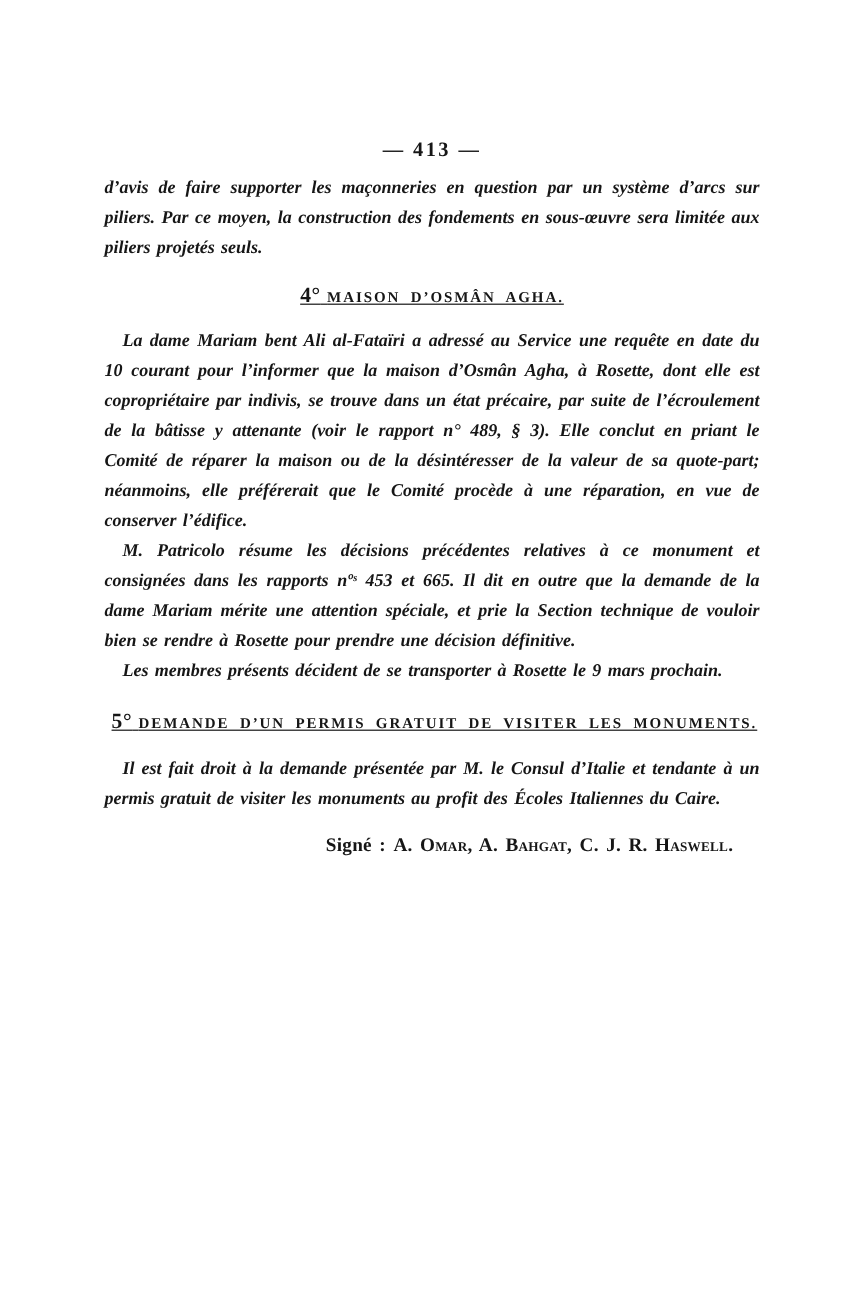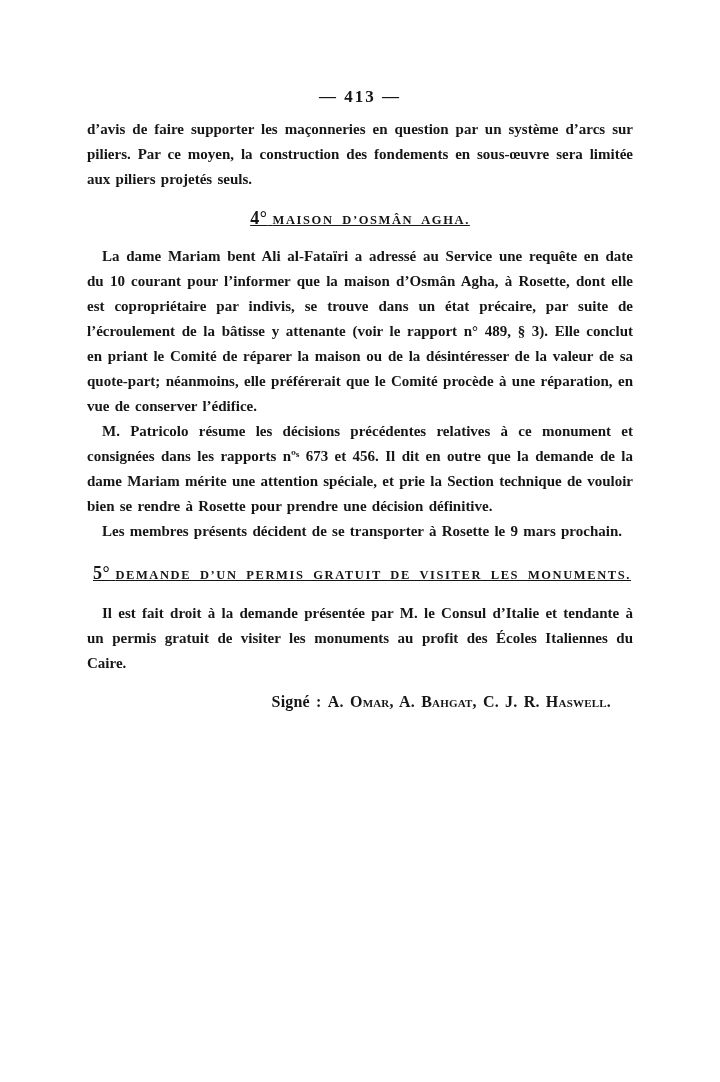--- a/index.html
+++ b/index.html
@@ -11,21 +11,21 @@
     width: 720px;
     height: 1082px;
     font-family: "Liberation Serif", "DejaVu Serif", serif;
     color: #161616;
     overflow: hidden;
   }
   .page {
     box-sizing: border-box;
     width: 720px;
     height: 1082px;
-    padding-top: 84px;
+    padding-top: 112px;
     background: #ffffff;
   }
   .page-number {
     text-align: center;
     font-size: 17px;
     font-weight: bold;
     letter-spacing: 2px;
     line-height: 25px;
     margin-bottom: 8px;
   }
@@ -33,20 +33,21 @@
     width: 546px;
     margin: 0 auto;
     font-size: 15px;
     font-weight: bold;
     line-height: 25px;
     text-align: justify;
     word-spacing: 1.5px;
   }
   .text-block p {
     margin: 0;
+    font-style: italic;
   }
   .text-block p.indent {
     text-indent: 15px;
   }
   .heading {
     text-align: center;
     line-height: 24px;
     margin: 14px 0 12px 0;
     font-weight: bold;
     white-space: nowrap;
@@ -90,21 +91,21 @@
     <p>d’avis de faire supporter les maçonneries en question par un système d’arcs sur piliers. Par ce moyen, la construction des fondements en sous-œuvre sera limitée aux piliers projetés seuls.</p>
 
 
     <div class="heading">
       <span class="hnum">4°</span>
       <span class="htitle">MAISON D’OSMÂN AGHA.</span>
     </div>
 
     <p class="indent">La dame Mariam bent Ali al-Fataïri a adressé au Service une requête en date du 10 courant pour l’informer que la maison d’Osmân Agha, à Rosette, dont elle est copropriétaire par indivis, se trouve dans un état précaire, par suite de l’écroulement de la bâtisse y attenante (voir le rapport n° 489, § 3). Elle conclut en priant le Comité de réparer la maison ou de la désintéresser de la valeur de sa quote-part; néanmoins, elle préférerait que le Comité procède à une réparation, en vue de conserver l’édifice.</p>
 
-    <p class="indent">M. Patricolo résume les décisions précédentes relatives à ce monument et consignées dans les rapports nºˢ 673 et 456. Il dit en outre que la demande de la dame Mariam mérite une attention spéciale, et prie la Section technique de vouloir bien se rendre à Rosette pour prendre une décision définitive.</p>
+    <p class="indent">M. Patricolo résume les décisions précédentes relatives à ce monument et consignées dans les rapports nºˢ 453 et 665. Il dit en outre que la demande de la dame Mariam mérite une attention spéciale, et prie la Section technique de vouloir bien se rendre à Rosette pour prendre une décision définitive.</p>
 
     <p class="indent">Les membres présents décident de se transporter à Rosette le 9 mars prochain.</p>
 
     <div class="heading h5">
       <span class="hnum">5°</span>
       <span class="htitle">DEMANDE D’UN PERMIS GRATUIT DE VISITER LES MONUMENTS.</span>
     </div>
 
     <p class="indent">Il est fait droit à la demande présentée par M. le Consul d’Italie et tendante à un permis gratuit de visiter les monuments au profit des Écoles Italiennes du Caire.</p>
 

